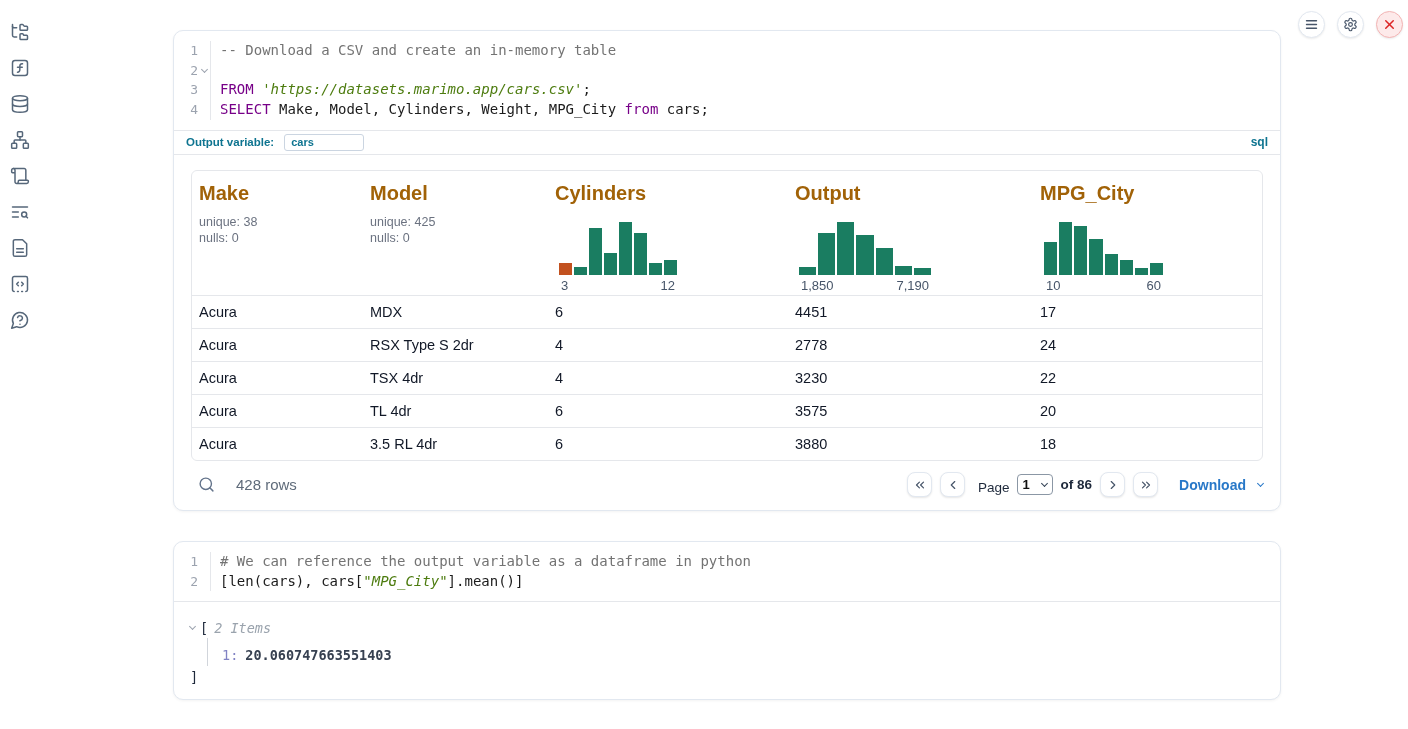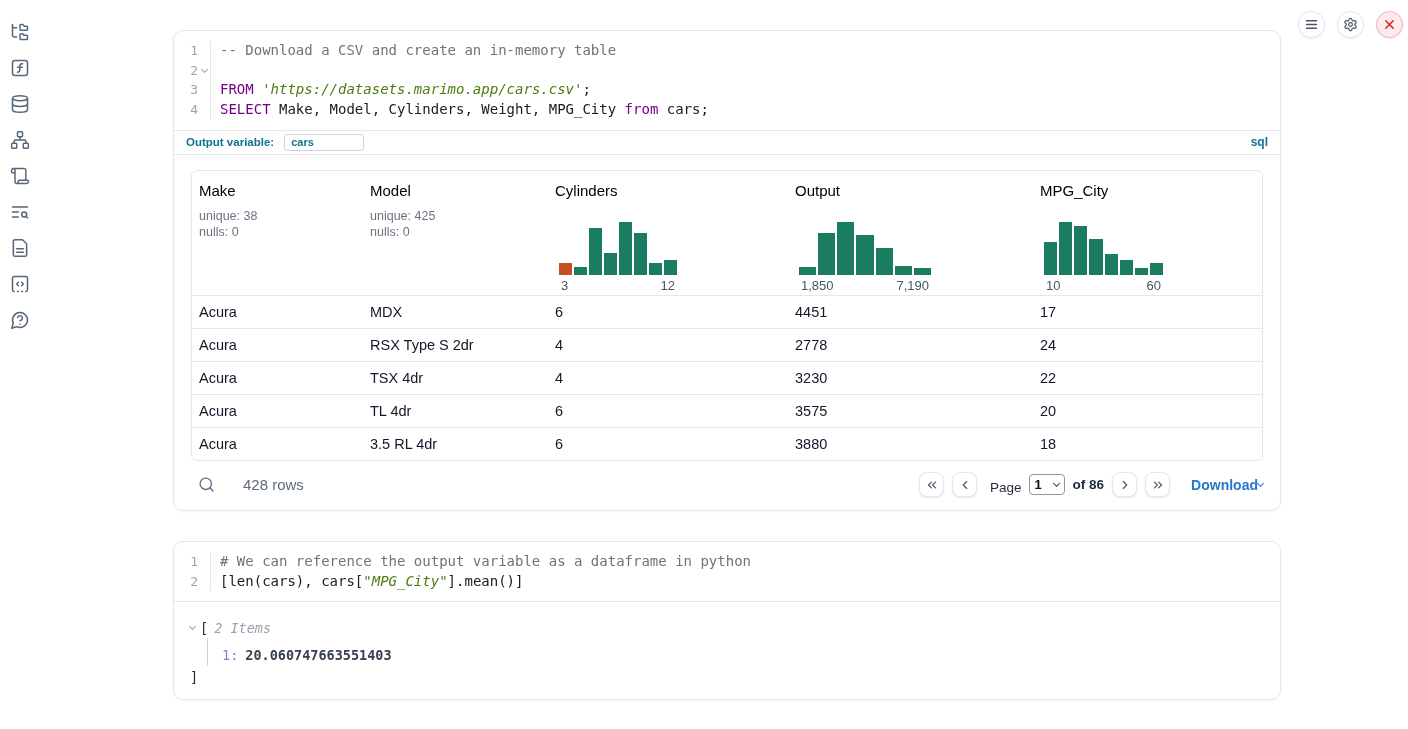--- a/index.html
+++ b/index.html
@@ -45,46 +45,46 @@
   .ov-input{width:80px; height:17px; margin-left:10px; border:1px solid #cbd5e1; border-radius:3px;
     font-family:"Liberation Sans", sans-serif; font-size:11px; font-weight:bold; color:var(--teal); padding:0 6px;}
   .spacer{flex:1;}
   .lang{font-size:12px; font-weight:bold; color:var(--teal); cursor:pointer;}
   
   .cell-output{border-top:1px solid var(--border); padding:15px 17px 12px;}
   .dtable{border:1px solid var(--border); border-radius:6px; overflow:hidden;}
   .thead, .trow{display:grid; grid-template-columns:171px 185px 240px 245px 1fr;}
   .thead{height:124px;}
   .th{padding:11px 6px 0 7px; display:flex; flex-direction:column;}
-  .th .name{font-size:15px; color:#000000;}
+  .th .name{font-size:20px; color:#a16207;font-weight:bold;}
   .stats{margin-top:9px; font-size:12.5px; color:var(--muted); line-height:16.5px;}
   .hist{margin-top:auto; margin-bottom:2px; margin-left:4px;}
   .th:nth-child(3) .hist{width:118px;} .th:nth-child(4) .hist{width:132px;} .th:nth-child(5) .hist{width:119px;}
   .hist .bars{height:53px; display:flex; align-items:flex-end; gap:2px;}
   .hist .bar{flex:1; background:var(--green);}
   .hist .bar.orange{background:var(--orange);}
   .hist .axis{display:flex; justify-content:space-between; font-size:13px; color:#475569; margin-top:3px; padding:0 2px;}
   .trow{height:33px; align-items:center; border-top:1px solid var(--border); font-size:14.5px; color:var(--ink);}
   .trow .td{padding-left:7px;}
   
   .tfooter{display:flex; align-items:center; margin-top:11px; height:26px;}
   .search-ic{color:#64748b; display:flex; margin-left:7px;}
-  .rowcount{font-size:15px; color:#5f6b7a; margin-left:28px;}
+  .rowcount{font-size:15px; color:#5f6b7a; margin-left:21px;}
   .pager{margin-left:auto; display:flex; align-items:center;}
   .pgbtn{width:25px; height:25px; border:1px solid var(--border2); border-radius:8px; background:#fff;
     box-shadow:0 1px 2px rgba(0,0,0,.1); display:flex; align-items:center; justify-content:center;
     color:#475569; cursor:pointer; margin-left:8px; padding:0;}
   .pgbtn svg{width:14px; height:14px;}
   .pg-label{font-size:13.5px; font-weight:400; color:#1e293b; margin:6px 7px 0 13px;}
   .pselect{min-width:36px; height:21px; border:1px solid #8b97a5; border-radius:4px; background:#fff;
     display:flex; align-items:center; justify-content:space-between; padding:0 5px; cursor:pointer;}
   .pselect .pval{font-size:13px; font-weight:600; color:#111;}
   .pselect .chev{border-color:#334155; margin-left:5px;}
   .pg-of{font-size:13.5px; font-weight:600; color:#1e293b; margin-left:8px;}
-  .download{display:flex; align-items:center; gap:0; margin-left:21px; color:var(--link);
+  .download{display:flex; align-items:center; gap:12px; margin-left:21px; color:var(--link);
     font-size:14px; font-weight:600; cursor:pointer; text-decoration:none;}
   .download .chev{border-color:var(--link);}
   
   .tree{font-family:"DejaVu Sans Mono", monospace; font-size:13.5px; color:#1f2937; padding:18px 16px 14px;}
   .tree-head{display:flex; align-items:center;}
   .tree-head .chev{margin-right:5px;}
   .bracket{color:#1e293b;}
   .items-label{font-style:italic; color:#9aa3ad; margin-left:6px;}
   .tree-items{margin-left:17px; border-left:1px solid #d1d5db; padding:9px 0 3px 14px;
     display:flex; flex-direction:column; gap:9px; margin-top:2px;}

